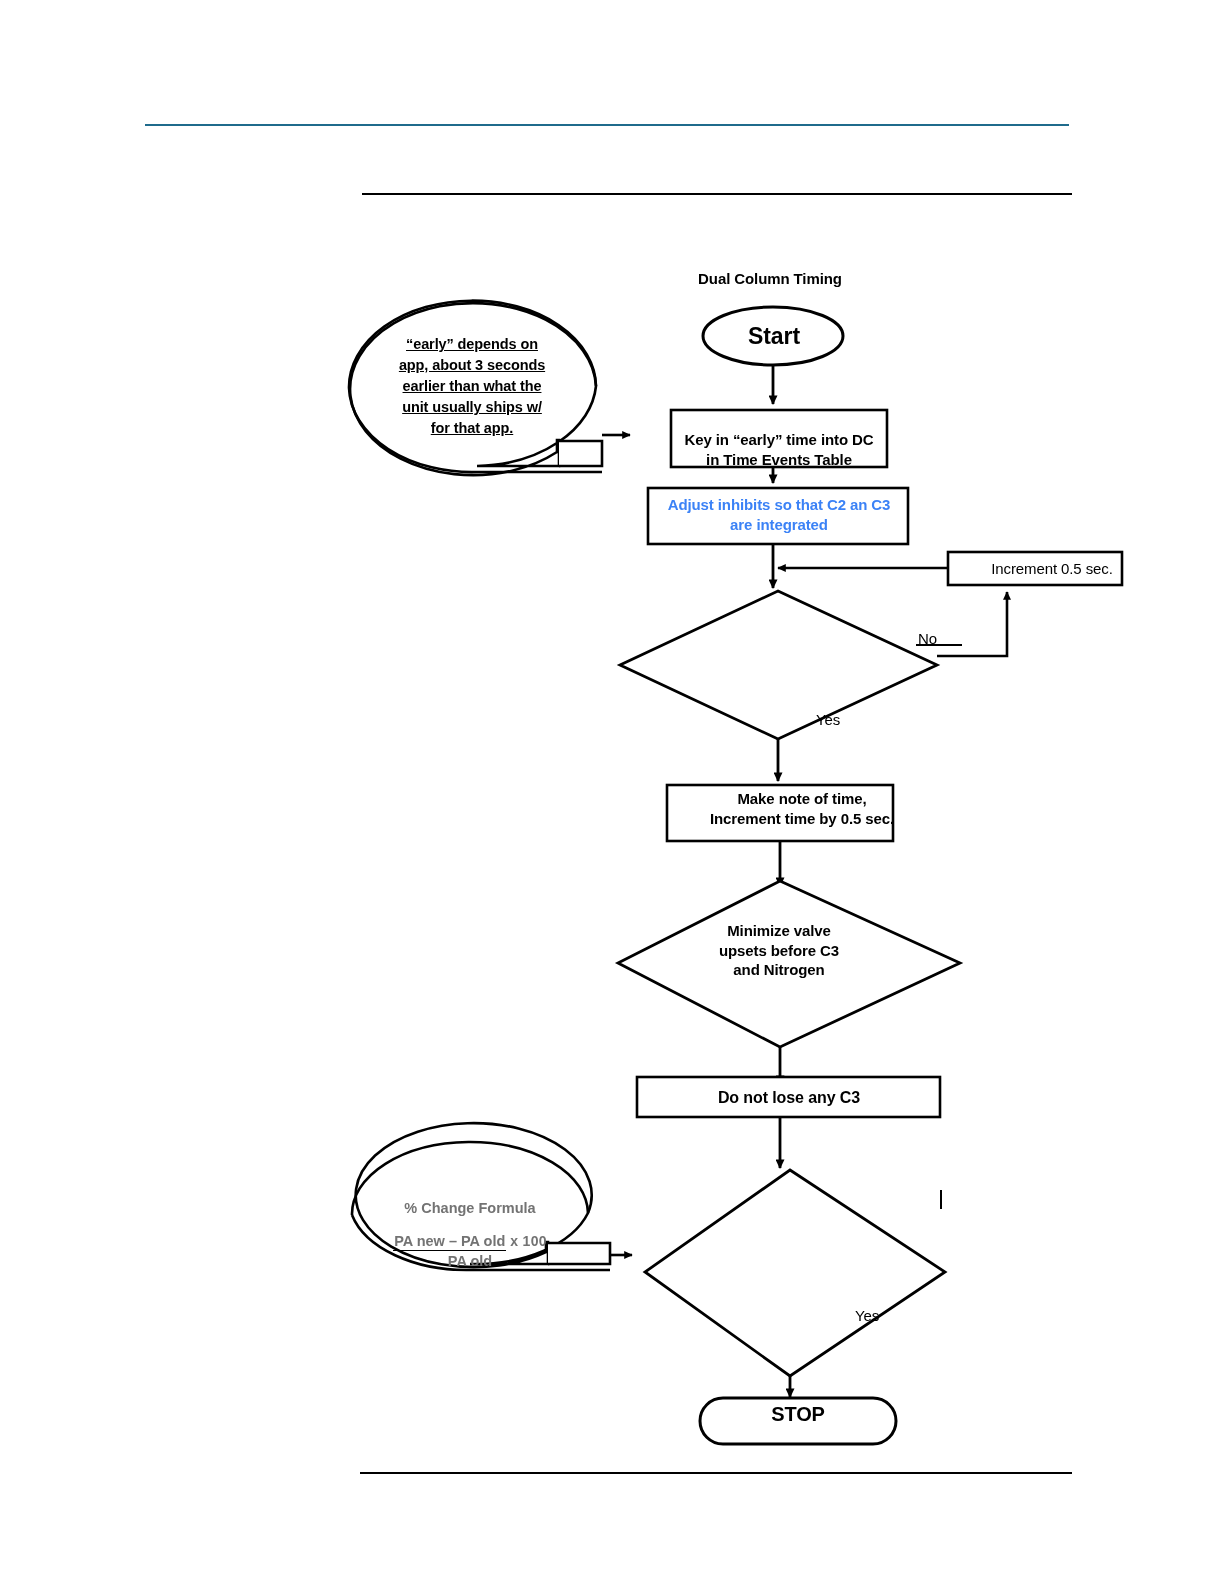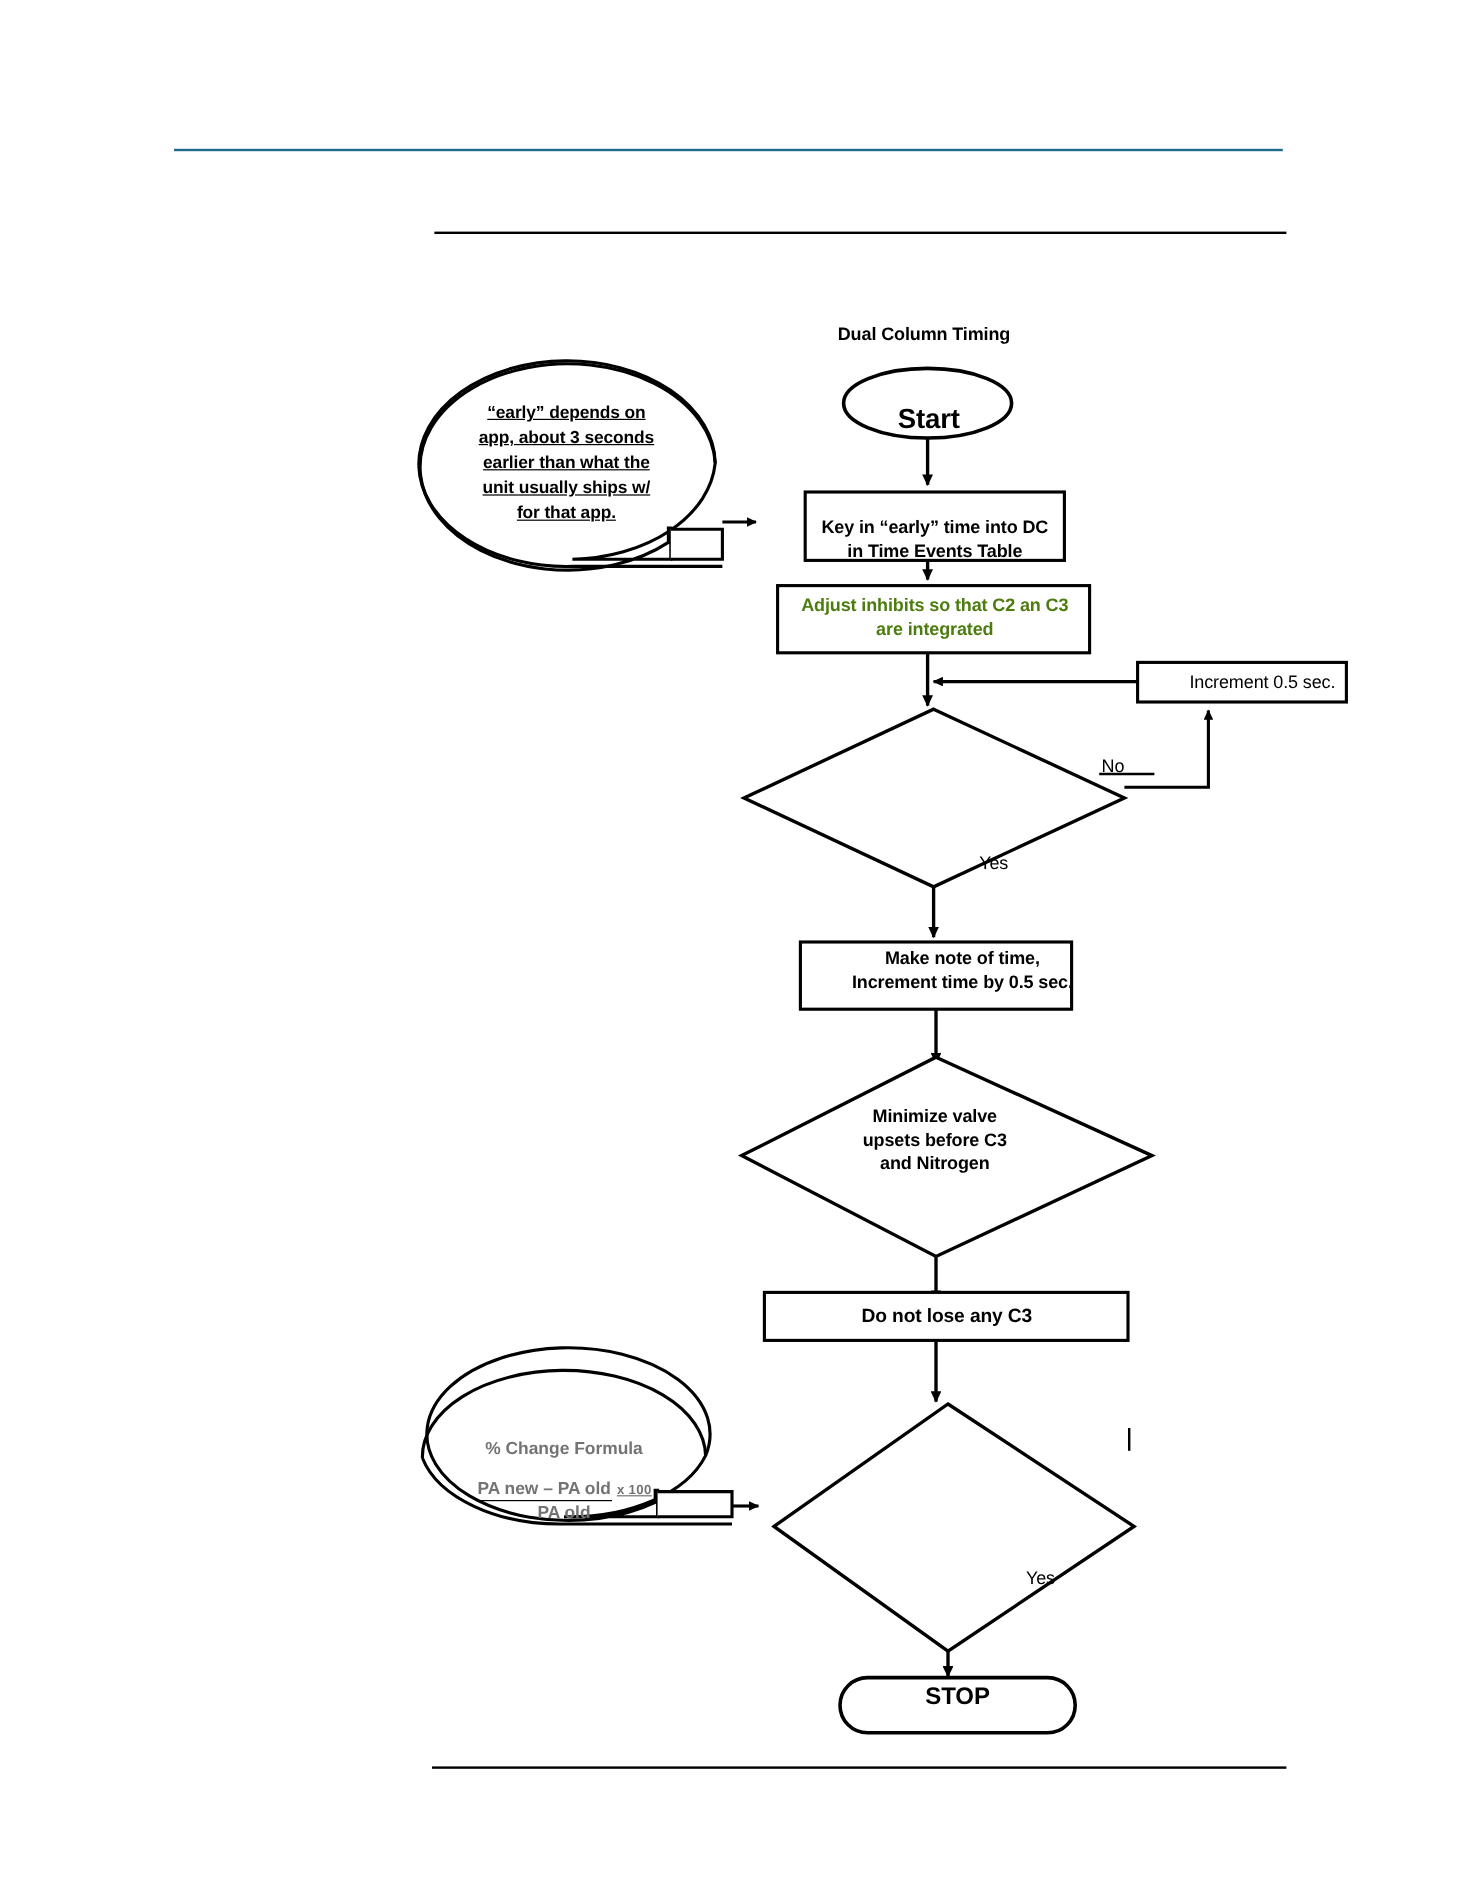--- a/index.html
+++ b/index.html
@@ -63,35 +63,34 @@
     font-size: 15px;
     left: 660px;
     top: 269px;
     width: 220px;
   }
   .t-start {
     font-size: 23px;
     left: 703px;
     top: 322px;
     width: 142px;
-    margin-top: 13px;
   }
   .t-key {
     font-size: 15px;
     left: 666px;
     top: 416px;
     width: 226px;
     margin-top: 14px;
   }
   .t-adjust {
     font-size: 15px;
     left: 650px;
     top: 495px;
     width: 258px;
-    color: #4d7c0f;
+    color: #3b82f6;
   }
   .t-increment {
     font-size: 15px;
     left: 950px;
     top: 559px;
     width: 204px;
     font-weight: normal;
   }
   .t-dec1 {
     font-size: 15px;
@@ -178,26 +177,25 @@
     font-size: 14.5px;
     display: inline-block;
     text-align: center;
   }
   .c2-num {
     border-bottom: 1.6px solid #000;
     display: inline-block;
     padding: 0 1px 1px 1px;
   }
   .c2-x100 {
-    font-size: 11px;
+    font-size: 14px;
     display: inline-block;
     vertical-align: baseline;
     margin-left: 4px;
     letter-spacing: 0.3px;
-    text-decoration: underline;
   }
   .c2-den {
     display: block;
     margin-top: 2px;
   }
   .stray-tick {
     position: absolute;
     left: 940px;
     top: 1190px;
     width: 2px;

